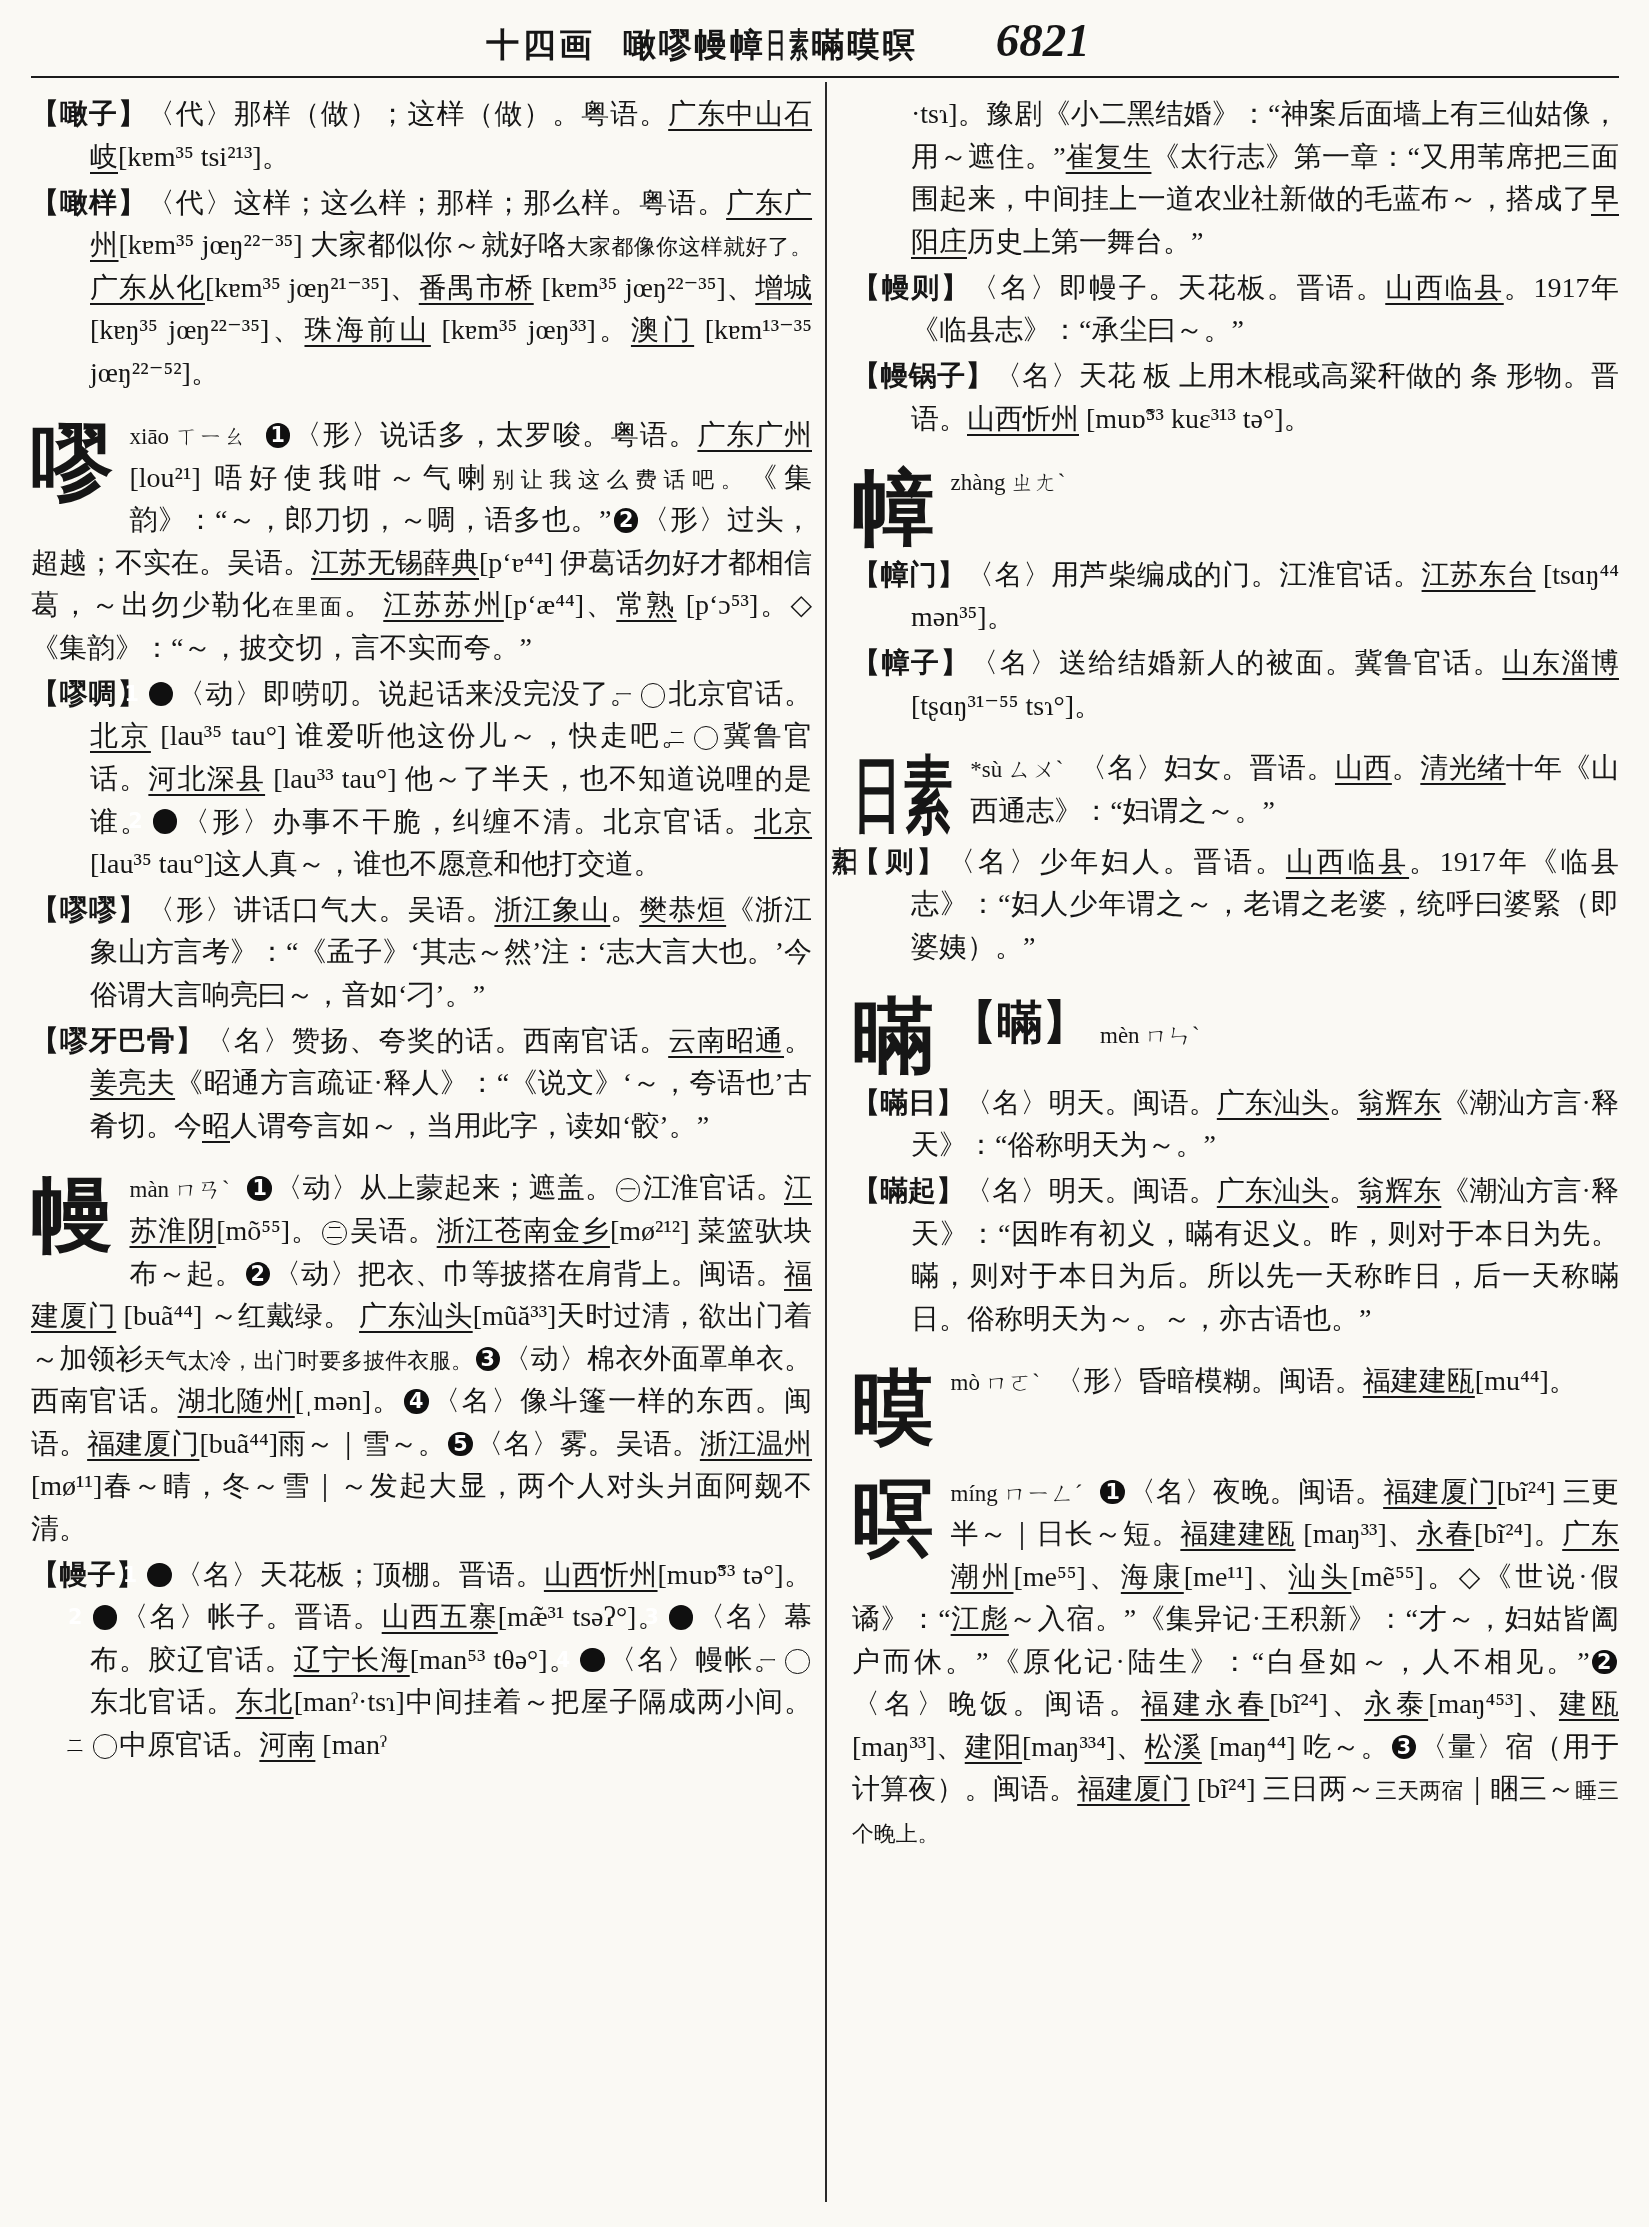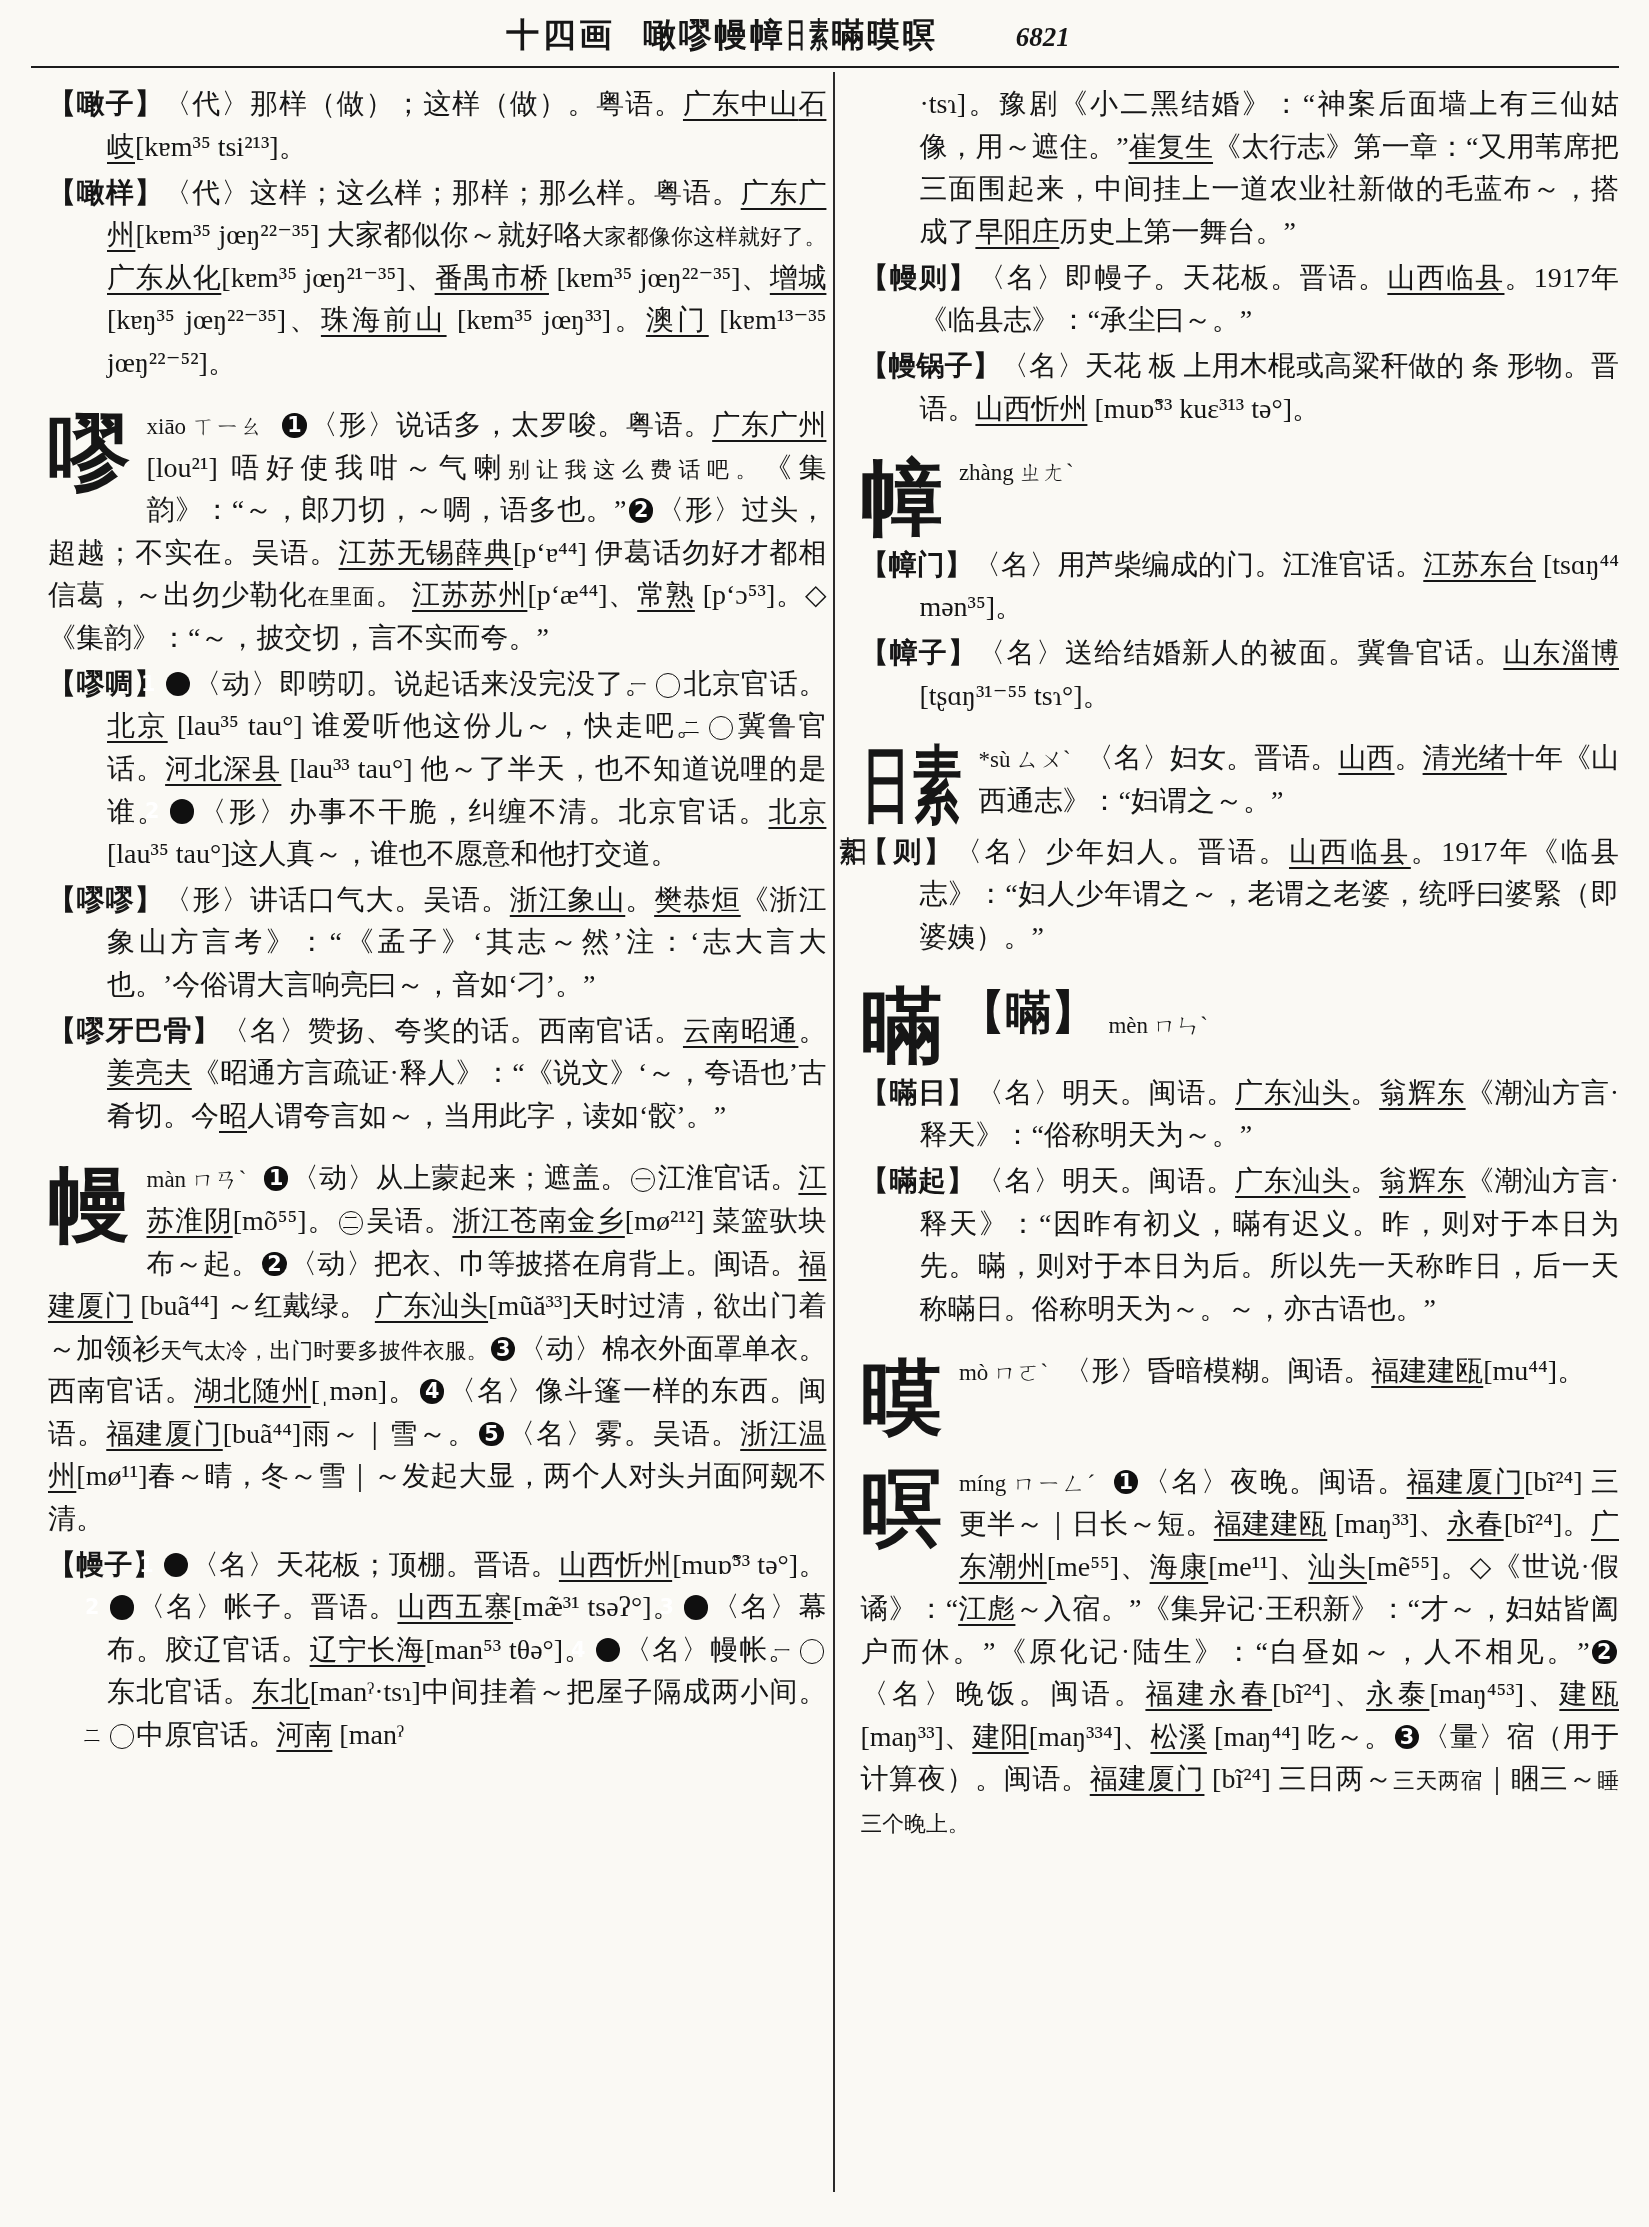--- a/index.html
+++ b/index.html
@@ -8,25 +8,25 @@
     background:#faf9f4;color:#161616;
     font-family:"Liberation Serif","DejaVu Serif",serif;
   }
   .page{box-sizing:border-box;height:100%;padding:13.2px 31px 0 31px;}
   .running-head{
     display:flex;justify-content:center;align-items:baseline;
     gap:28px;padding-right:74px;font-weight:bold;font-size:33px;
   }
   .running-head .sect{letter-spacing:3.3px;}
   .running-head .chars{letter-spacing:2.5px;}
-  .pageno{font-size:27px;font-style:italic;font-weight:bold;margin-left:50px;}
+  .pageno{font-size:47px;font-style:italic;font-weight:bold;margin-left:50px;}
   .rule{border-top:2.5px solid #1c1c1c;margin-top:8.2px;}
   .columns{display:flex;margin-top:3.3px;height:2120px;overflow:hidden;}
   .col{width:50%;box-sizing:border-box;padding-top:8.2px;}
-  .col.left{padding-right:7px;margin-left:17px;}
+  .col.left{padding-right:13px;}
   .col.right{border-left:2.5px solid #2a2a2a;padding-left:25px;}
   .entry{font-size:28px;line-height:1.52;text-align:justify;margin:3.3px 0;}
   .entry.hang{padding-left:59px;text-indent:-59px;}
   .entry.cont{padding-left:59px;}
   .entry.head{margin-top:20px;}
   .entry.head::after{content:"";display:block;clear:both;}
   .hw{font-weight:bold;}
   .big{font-size:82px;font-weight:bold;float:left;line-height:1.02;margin:6.6px 16.5px 0 0;}
   .variant{font-size:46px;font-weight:bold;margin-right:11.5px;vertical-align:5px;}
   .pron{font-size:23px;margin-right:15px;white-space:nowrap;}

